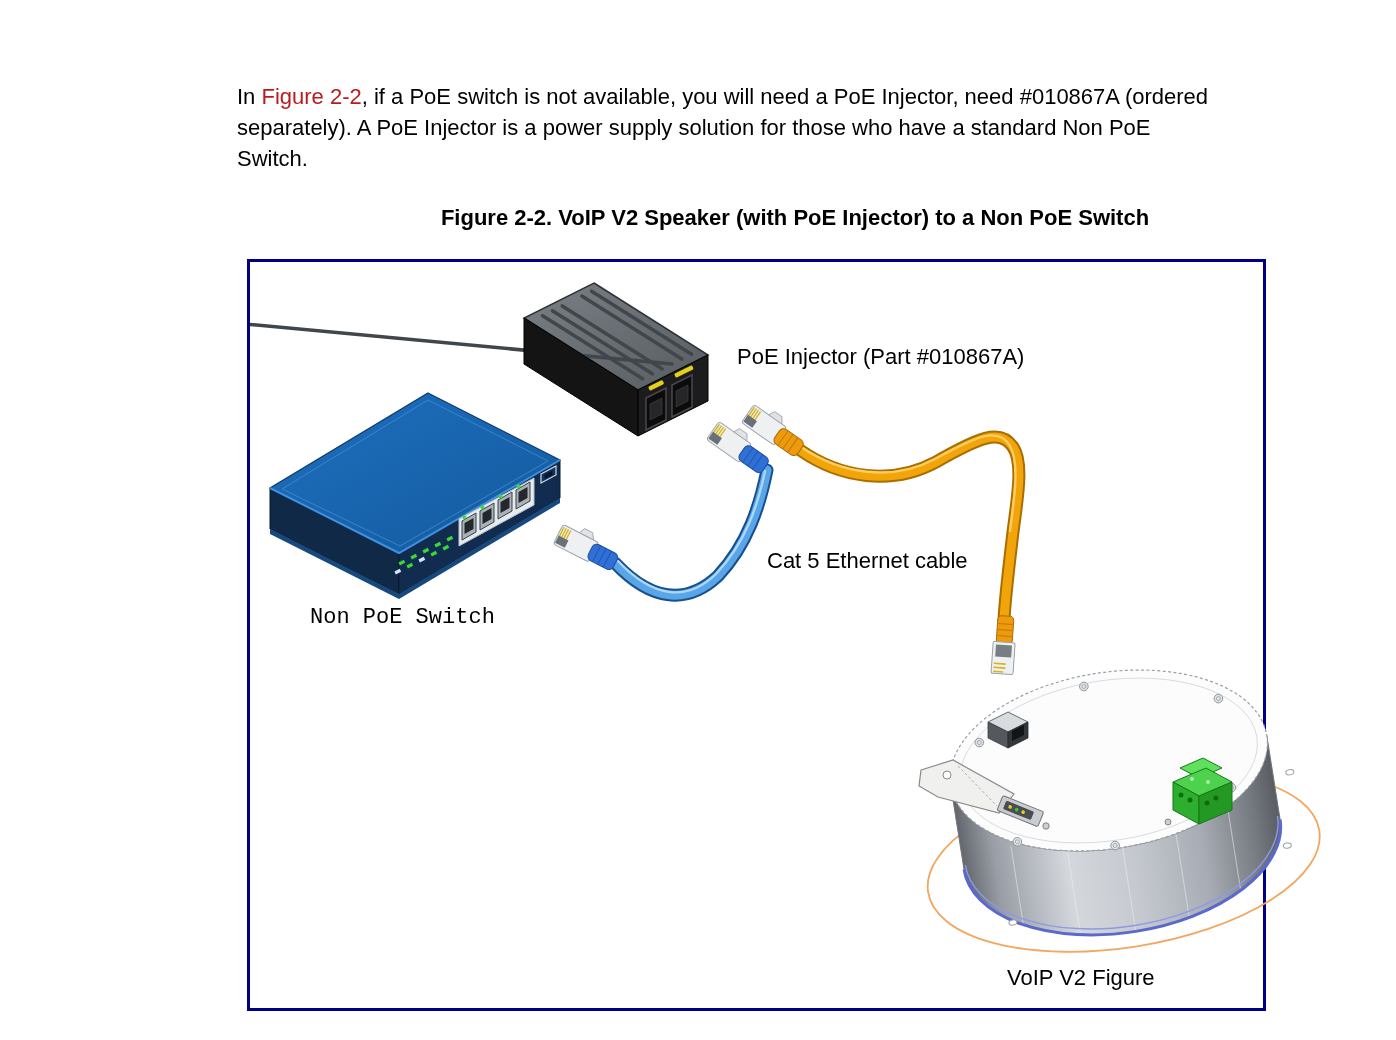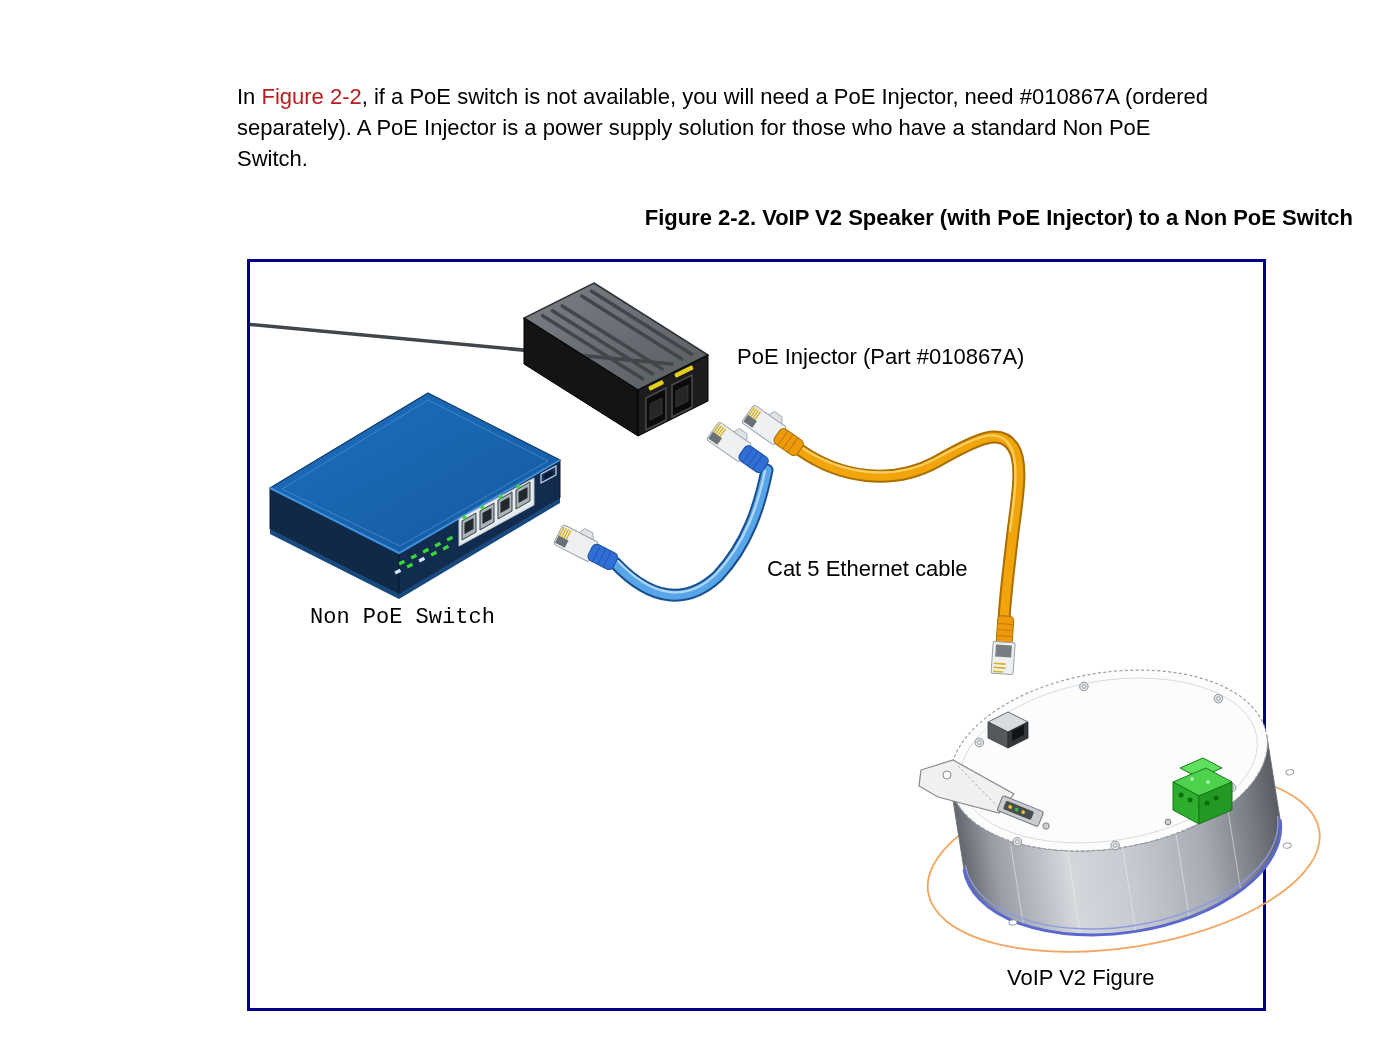--- a/index.html
+++ b/index.html
@@ -2,21 +2,21 @@
 <html><head>
 <meta charset="utf-8">
 <style>
   html,body{margin:0;padding:0;background:#ffffff;}
   .page{position:relative;width:1396px;height:1040px;background:#fff;overflow:hidden;
         font-family:"Liberation Sans","DejaVu Sans",sans-serif;color:#000;}
   .heading{position:absolute;left:7px;top:15px;font-size:30px;font-weight:400;
            letter-spacing:-0.3px;white-space:nowrap;}
   .bodytext{position:absolute;left:237px;top:81px;font-size:22px;line-height:31px;}
   .bodytext a{color:#b91c1c;text-decoration:none;cursor:pointer;}
-  .caption{position:absolute;left:237px;top:205px;width:1116px;text-align:right;
+  .caption{position:absolute;left:237px;top:205px;width:1116px;text-align:center;
            font-size:22px;font-weight:700;white-space:nowrap;}
   .figure-box{position:absolute;left:247px;top:259px;width:1019px;height:752px;
               border:3px solid #000087;box-sizing:border-box;background:#fff;}
   .figure-box svg{position:absolute;left:0;top:0;}
   .lbl{position:absolute;font-size:22px;white-space:nowrap;z-index:5;}
 </style>
 </head>
 <body>
 
 <div class="page">
@@ -244,18 +244,18 @@
           <rect x="996" y="616" width="16" height="28" rx="4" fill="#ef9a0c" stroke="#a86e00"></rect>
           <path d="M997,624 H1011 M997,630 H1011 M997,636 H1011" stroke="#a86e00" stroke-width="1" opacity="0.7"></path>
           <rect x="993" y="642" width="22" height="32" rx="2" fill="#eef0f2" stroke="#98a0a8"></rect>
           <rect x="996" y="645" width="16" height="12" fill="#787e84"></rect>
           <path d="M995,664 H1007 M995,668 H1007 M995,672 H1005" stroke="#d8b31e" stroke-width="1.6"></path>
         </g>
       </g>
     </svg>
 
     <div class="lbl" style="left:487px;top:82px;">PoE Injector (Part #010867A)</div>
-    <div class="lbl" style="left:517px;top:286px;margin-top:8px;">Cat 5 Ethernet cable</div>
+    <div class="lbl" style="left:517px;top:286px;">Cat 5 Ethernet cable</div>
     <div class="lbl" style="left:60px;top:343px;font-family:Liberation Mono, monospace;">Non PoE Switch</div>
     <div class="lbl" style="left:757px;top:703px;">VoIP V2 Figure</div>
   </div>
 
 </div>
 
 </body></html>

